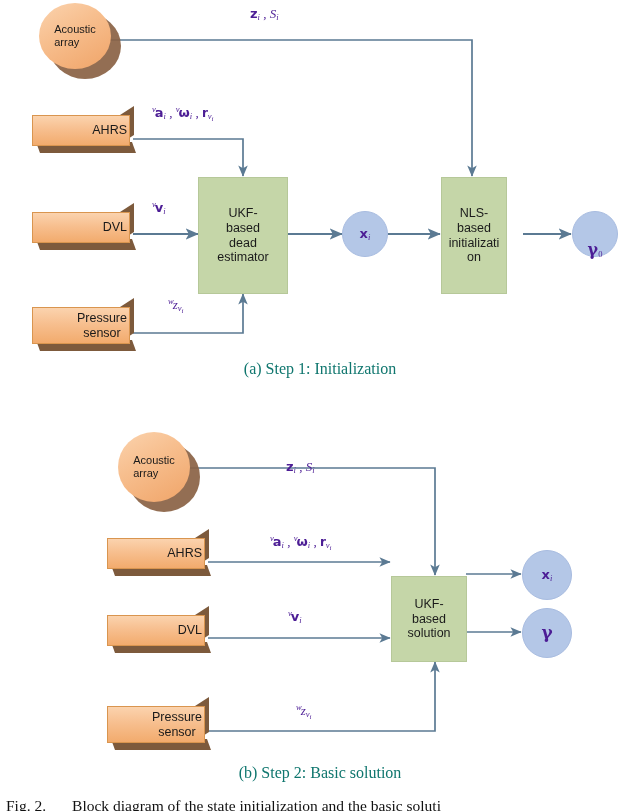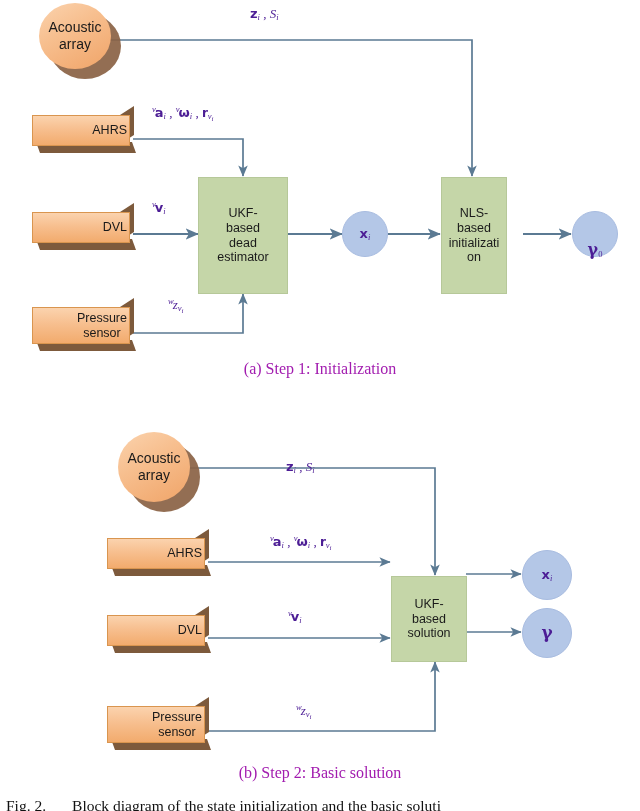--- a/index.html
+++ b/index.html
@@ -79,22 +79,22 @@
     background: #8a6244;
     opacity: .92;
   }
   .orange-ellipse {
     position: absolute;
     border-radius: 50%;
     background: linear-gradient(150deg,#fbd3ae 0%,#f7bf8f 40%,#f0a468 100%);
     display: flex;
     align-items: center;
     justify-content: center;
-    text-align: center;
-    font-size: 14px;
+    text-align: left;
+    font-size: 11px;
     line-height: 1.2;
   }
   
   .mlabel {
     position: absolute;
     font-family: "Liberation Serif", serif;
     font-size: 13px;
     color: #4c1d95;
     white-space: nowrap;
   }
@@ -116,21 +116,21 @@
     font-size: 7px;
     vertical-align: -0.28em;
   }
   
   .caption {
     position: absolute;
     width: 640px;
     text-align: center;
     font-family: "Liberation Serif", serif;
     font-size: 16px;
-    color: #a21caf;
+    color: #0f766e;
   }
   .figcaption {
     position: absolute;
     left: 0;
     width: 640px;
     font-family: "Liberation Serif", serif;
     font-size: 15.5px;
     color: #111;
     text-align: left;
     white-space: nowrap;

